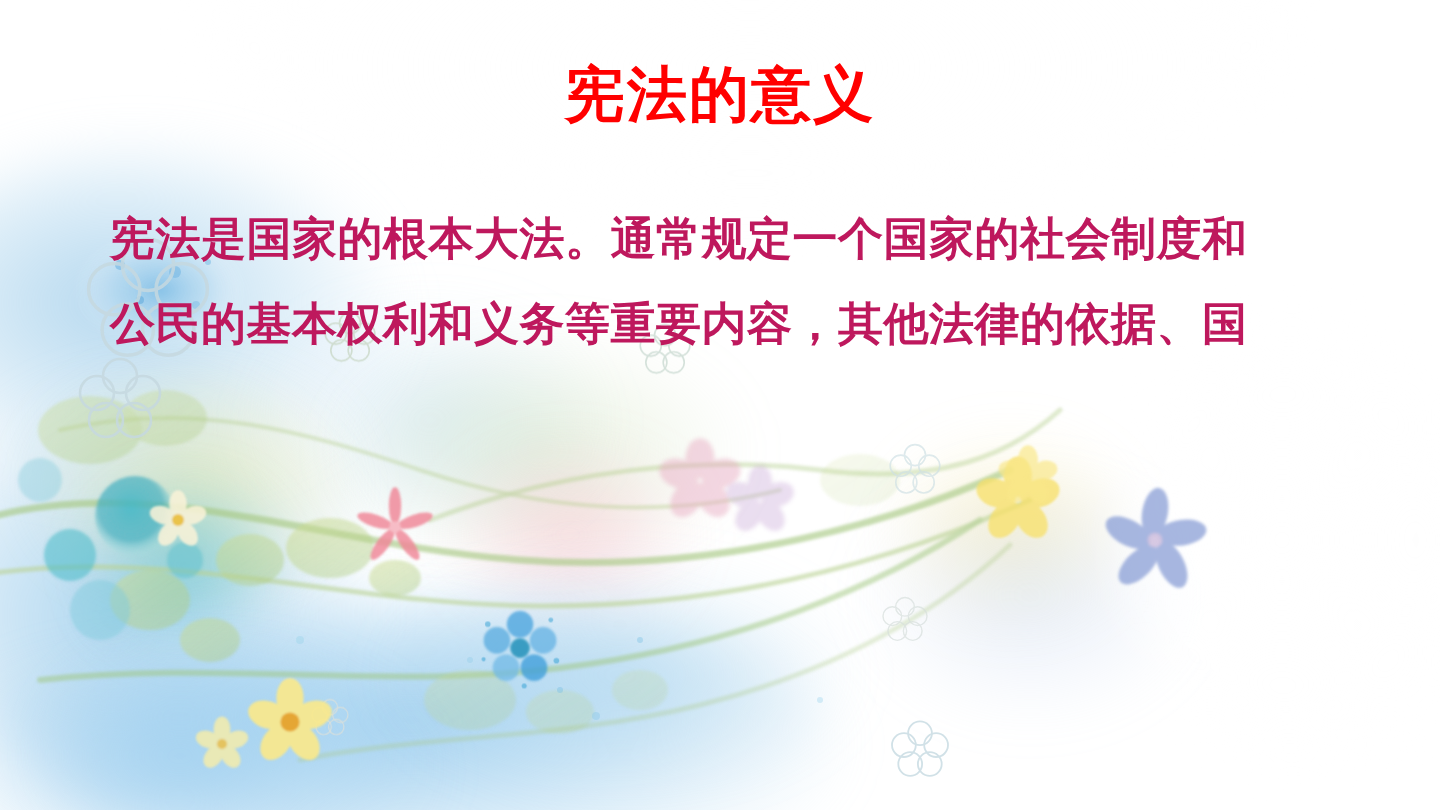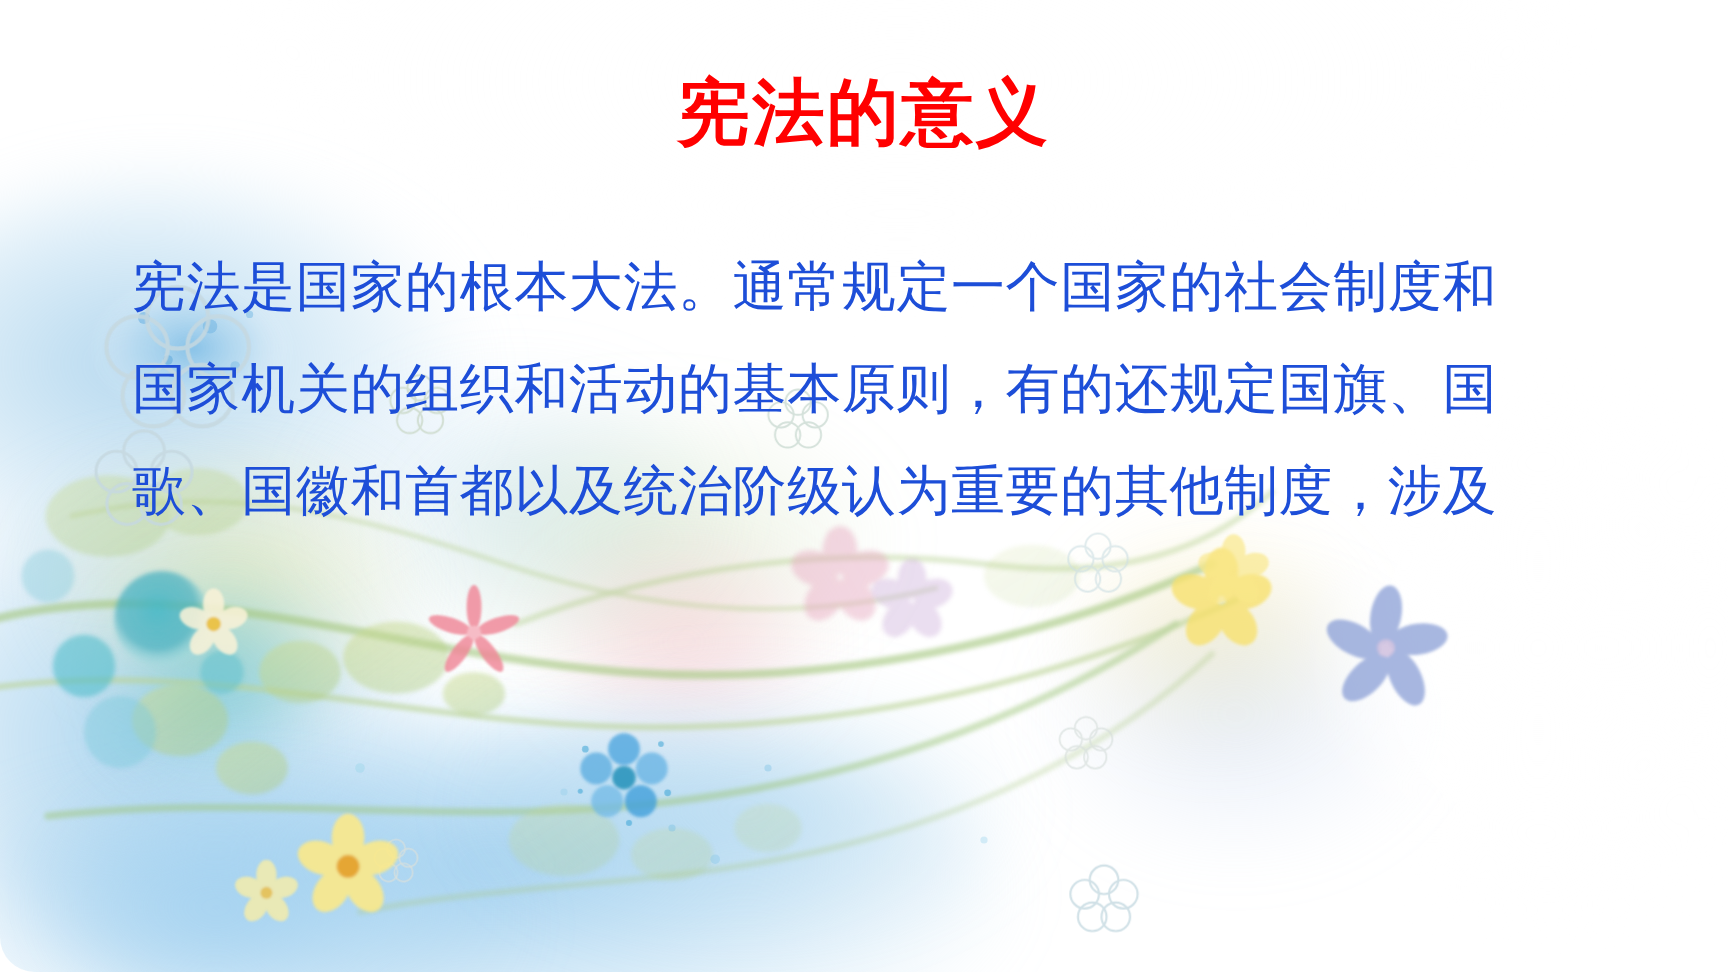--- a/index.html
+++ b/index.html
@@ -7,21 +7,20 @@
     padding: 0;
     background: #ffffff;
   }
   .slide {
     position: relative;
     width: 1440px;
     height: 810px;
     overflow: hidden;
     background: #ffffff;
     font-family: "DejaVu Sans", "Liberation Sans", sans-serif;
-    border-radius: 29px;
   }
 
   
   .bg-layer {
     position: absolute;
     inset: 0;
     pointer-events: none;
     z-index: 0;
   }
   .bg-svg { position: absolute; inset: 0; width: 1440px; height: 810px; }
@@ -110,22 +109,22 @@
     white-space: nowrap;
   }
   .body-block {
     position: absolute;
     top: 196px;
     left: 110px;
     width: 1222px;
   }
   .body-line {
     font-size: 45px;
-    font-weight: normal;
-    color: #1d4ed8;
+    font-weight: bold;
+    color: #be185d;
     line-height: 85px;
     height: 85px;
     letter-spacing: 0.5px;
     white-space: nowrap;
   }
 </style>
 </head>
 <body>
 
 <div class="slide">
@@ -395,18 +394,17 @@
       </g>
     </svg>
   </div>
 
   <div class="content">
 
     <div class="slide-title">宪法的意义</div>
 
     <div class="body-block">
       <div class="body-line">宪法是国家的根本大法。通常规定一个国家的社会制度和</div>
-      <div class="body-line">国家机关的组织和活动的基本原则，有的还规定国旗、国</div>
-      <div class="body-line">歌、国徽和首都以及统治阶级认为重要的其他制度，涉及</div>
+      <div class="body-line">公民的基本权利和义务等重要内容，其他法律的依据、国</div>
     </div>
 
   </div>
 </div>
 
 </body></html>

